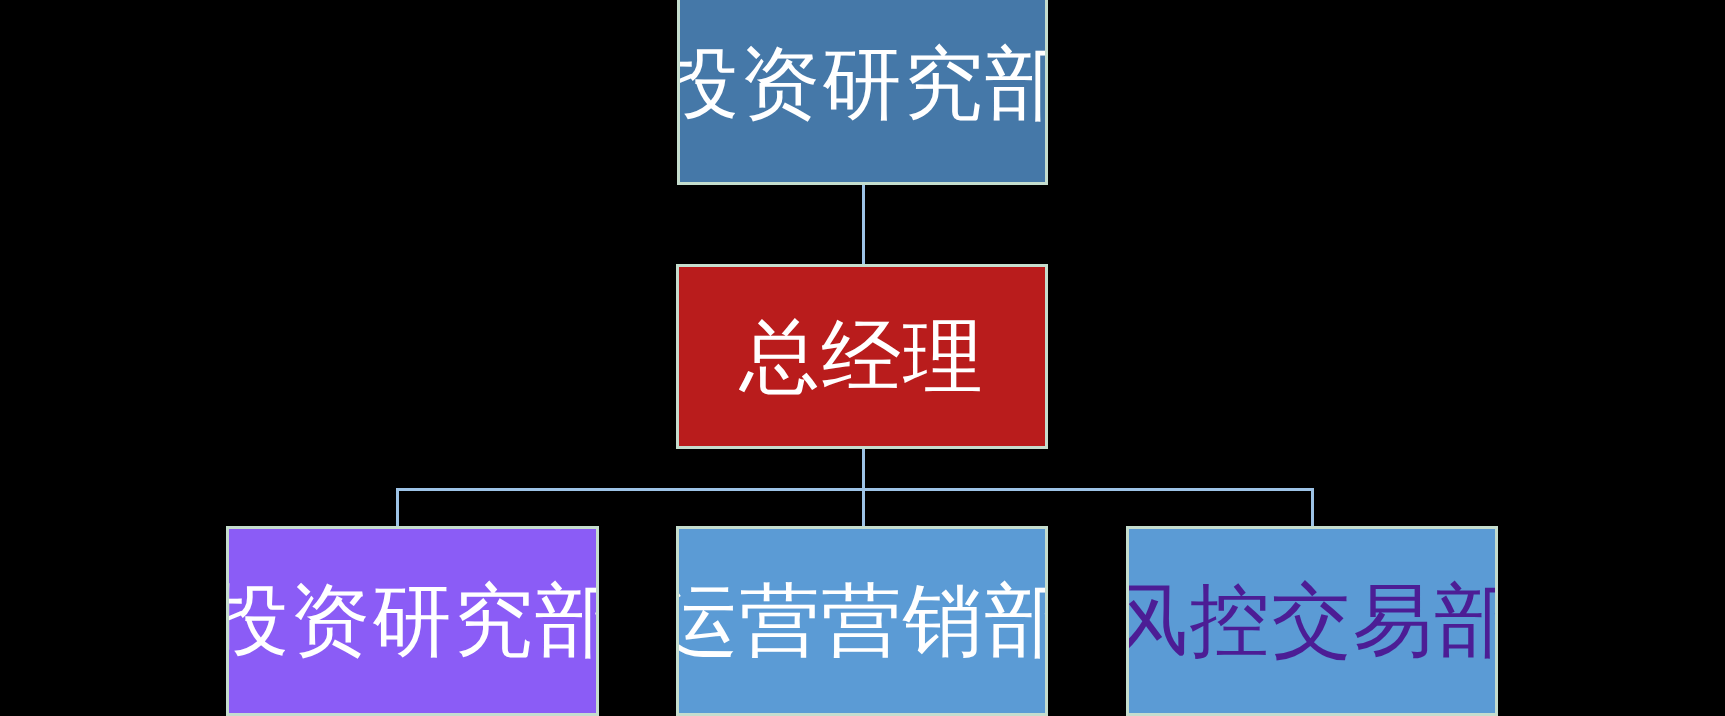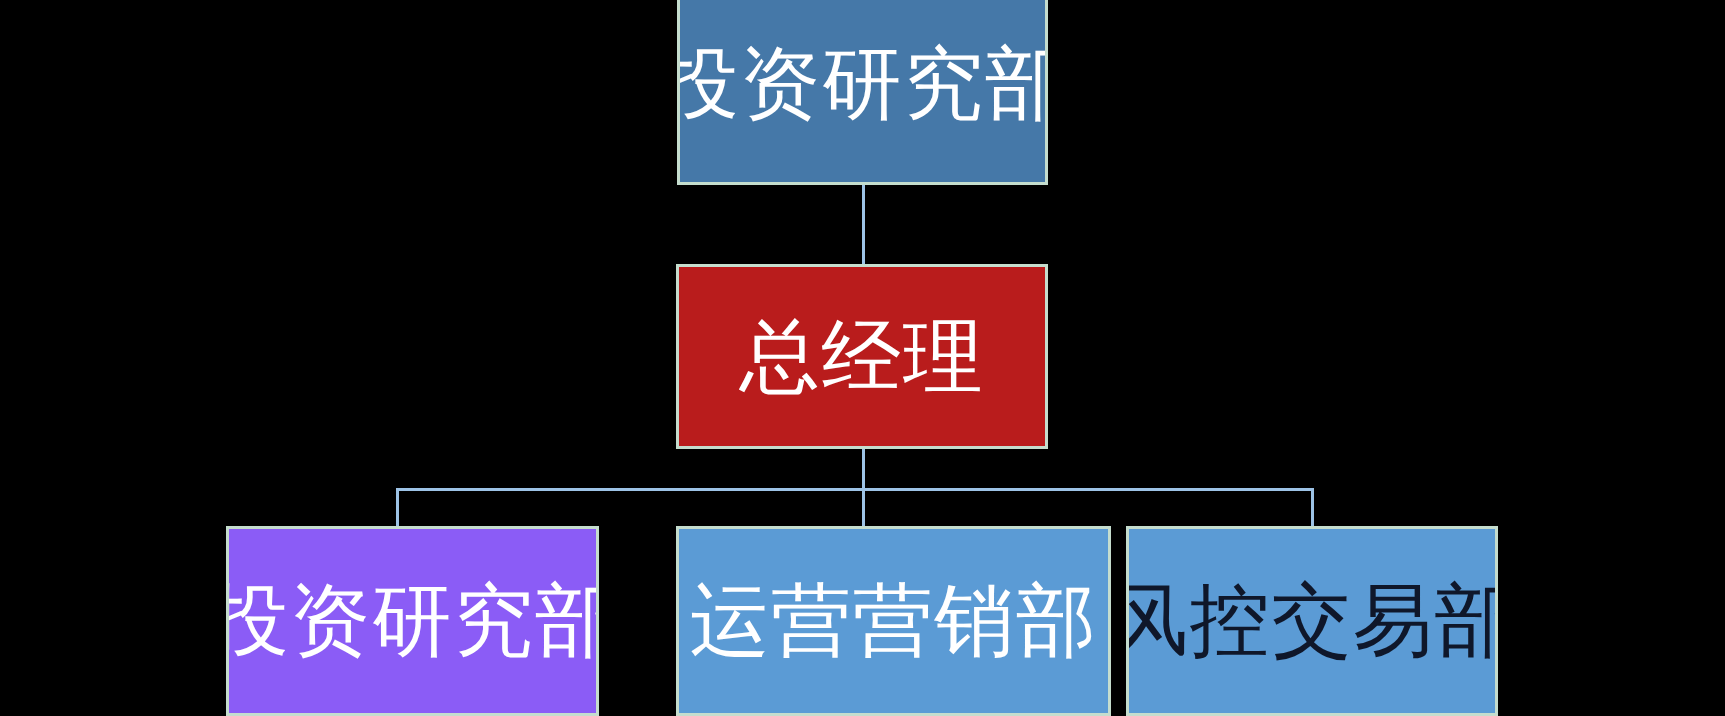--- a/index.html
+++ b/index.html
@@ -71,20 +71,20 @@
   <div id="node-layer">
       <div class="node lvl-1" style="left: 677px; top: -18px; width: 371px; height: 203px; background: rgb(69, 120, 168); border-color: rgb(197, 221, 206);">
         <span class="node-label" style="color: rgb(255, 255, 255);">投资研究部</span>
       </div>
       <div class="node lvl-2" style="left: 676px; top: 264px; width: 372px; height: 185px; background: #b91c1c; border-color: rgb(197, 221, 206);">
         <span class="node-label" style="color: rgb(255, 255, 255);">总经理</span>
       </div>
       <div class="node lvl-3" style="left: 226px; top: 526px; width: 373px; height: 190px; background: #8b5cf6; border-color: rgb(197, 221, 206);">
         <span class="node-label" style="color: rgb(255, 255, 255);">投资研究部</span>
       </div>
-      <div class="node lvl-3" style="left: 676px; top: 526px; width: 435px; height: 190px; background: rgb(91, 155, 213); border-color: rgb(197, 221, 206);">
+      <div class="node lvl-3" style="left: 676px; top: 526px; width: 372px; height: 190px; background: rgb(91, 155, 213); border-color: rgb(197, 221, 206);">
         <span class="node-label" style="color: rgb(255, 255, 255);">运营营销部</span>
       </div>
       <div class="node lvl-3" style="left: 1126px; top: 526px; width: 372px; height: 190px; background: rgb(91, 155, 213); border-color: rgb(197, 221, 206);">
-        <span class="node-label" style="color: #0f172a;">风控交易部</span>
+        <span class="node-label" style="color: #4c1d95;">风控交易部</span>
       </div>
     </div>
 </div>
 
 </body></html>

